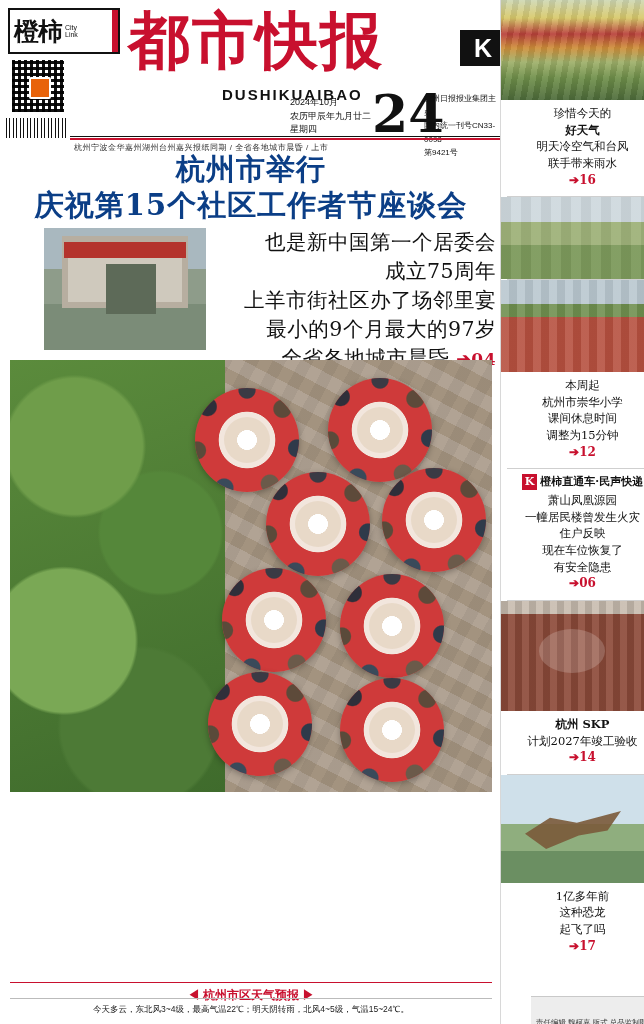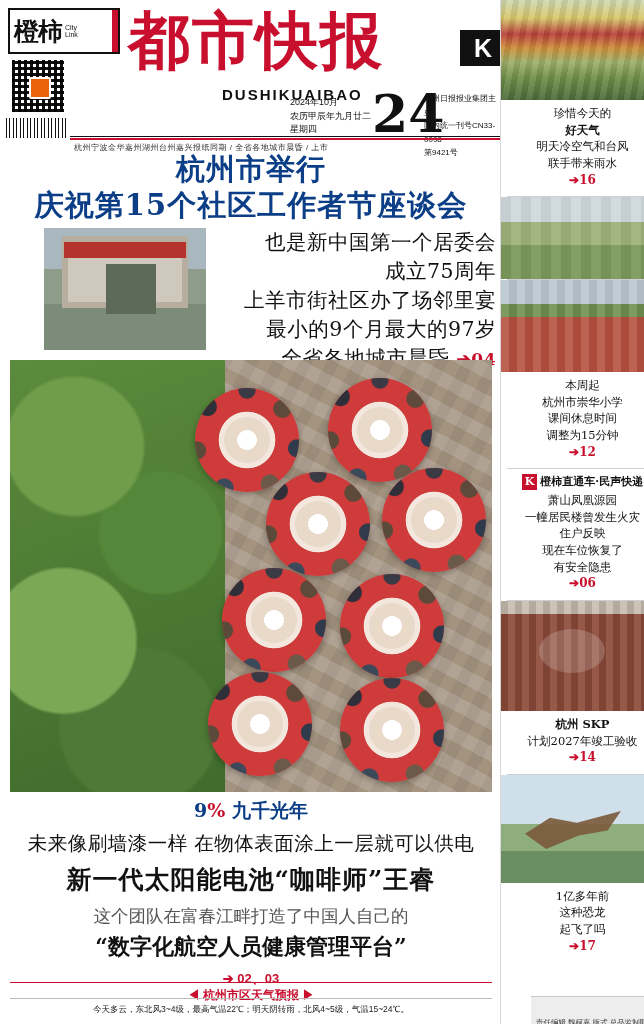--- a/index.html
+++ b/index.html
@@ -245,31 +245,20 @@
         <div class="ppl"></div>
       </div>
     <div class="table" style="left:198px; top:312px;">
         <div class="ppl"></div>
       </div>
     <div class="table" style="left:330px; top:318px;">
         <div class="ppl"></div>
       </div>
   </div>
 
-  <div class="banner9">
-    <div class="b9-mark">
-      <span>9</span><span class="pc">%</span>
-      <span>九千光年</span>
-    </div>
-    <div class="b9-l1">未来像刷墙漆一样 在物体表面涂上一层就可以供电</div>
-    <div class="b9-l2">新一代太阳能电池“咖啡师”王睿</div>
-    <div class="b9-l3">这个团队在富春江畔打造了中国人自己的</div>
-    <div class="b9-l4">“数字化航空人员健康管理平台”</div>
-    <div class="b9-pg">➔ 02、03</div>
-  </div>
 
   <div class="wb-rule"></div>
   <div class="weather-bar">
     <span class="wb-title">◀ 杭州市区天气预报 ▶</span>
   </div>
   <div class="wb-rule2"></div>
   <div class="wb-line">今天多云，东北风3~4级，最高气温22℃；明天阴转雨，北风4~5级，气温15~24℃。</div>
   <div class="wb-src">（杭州市气象台提供）</div>
 
   <div class="rail">

